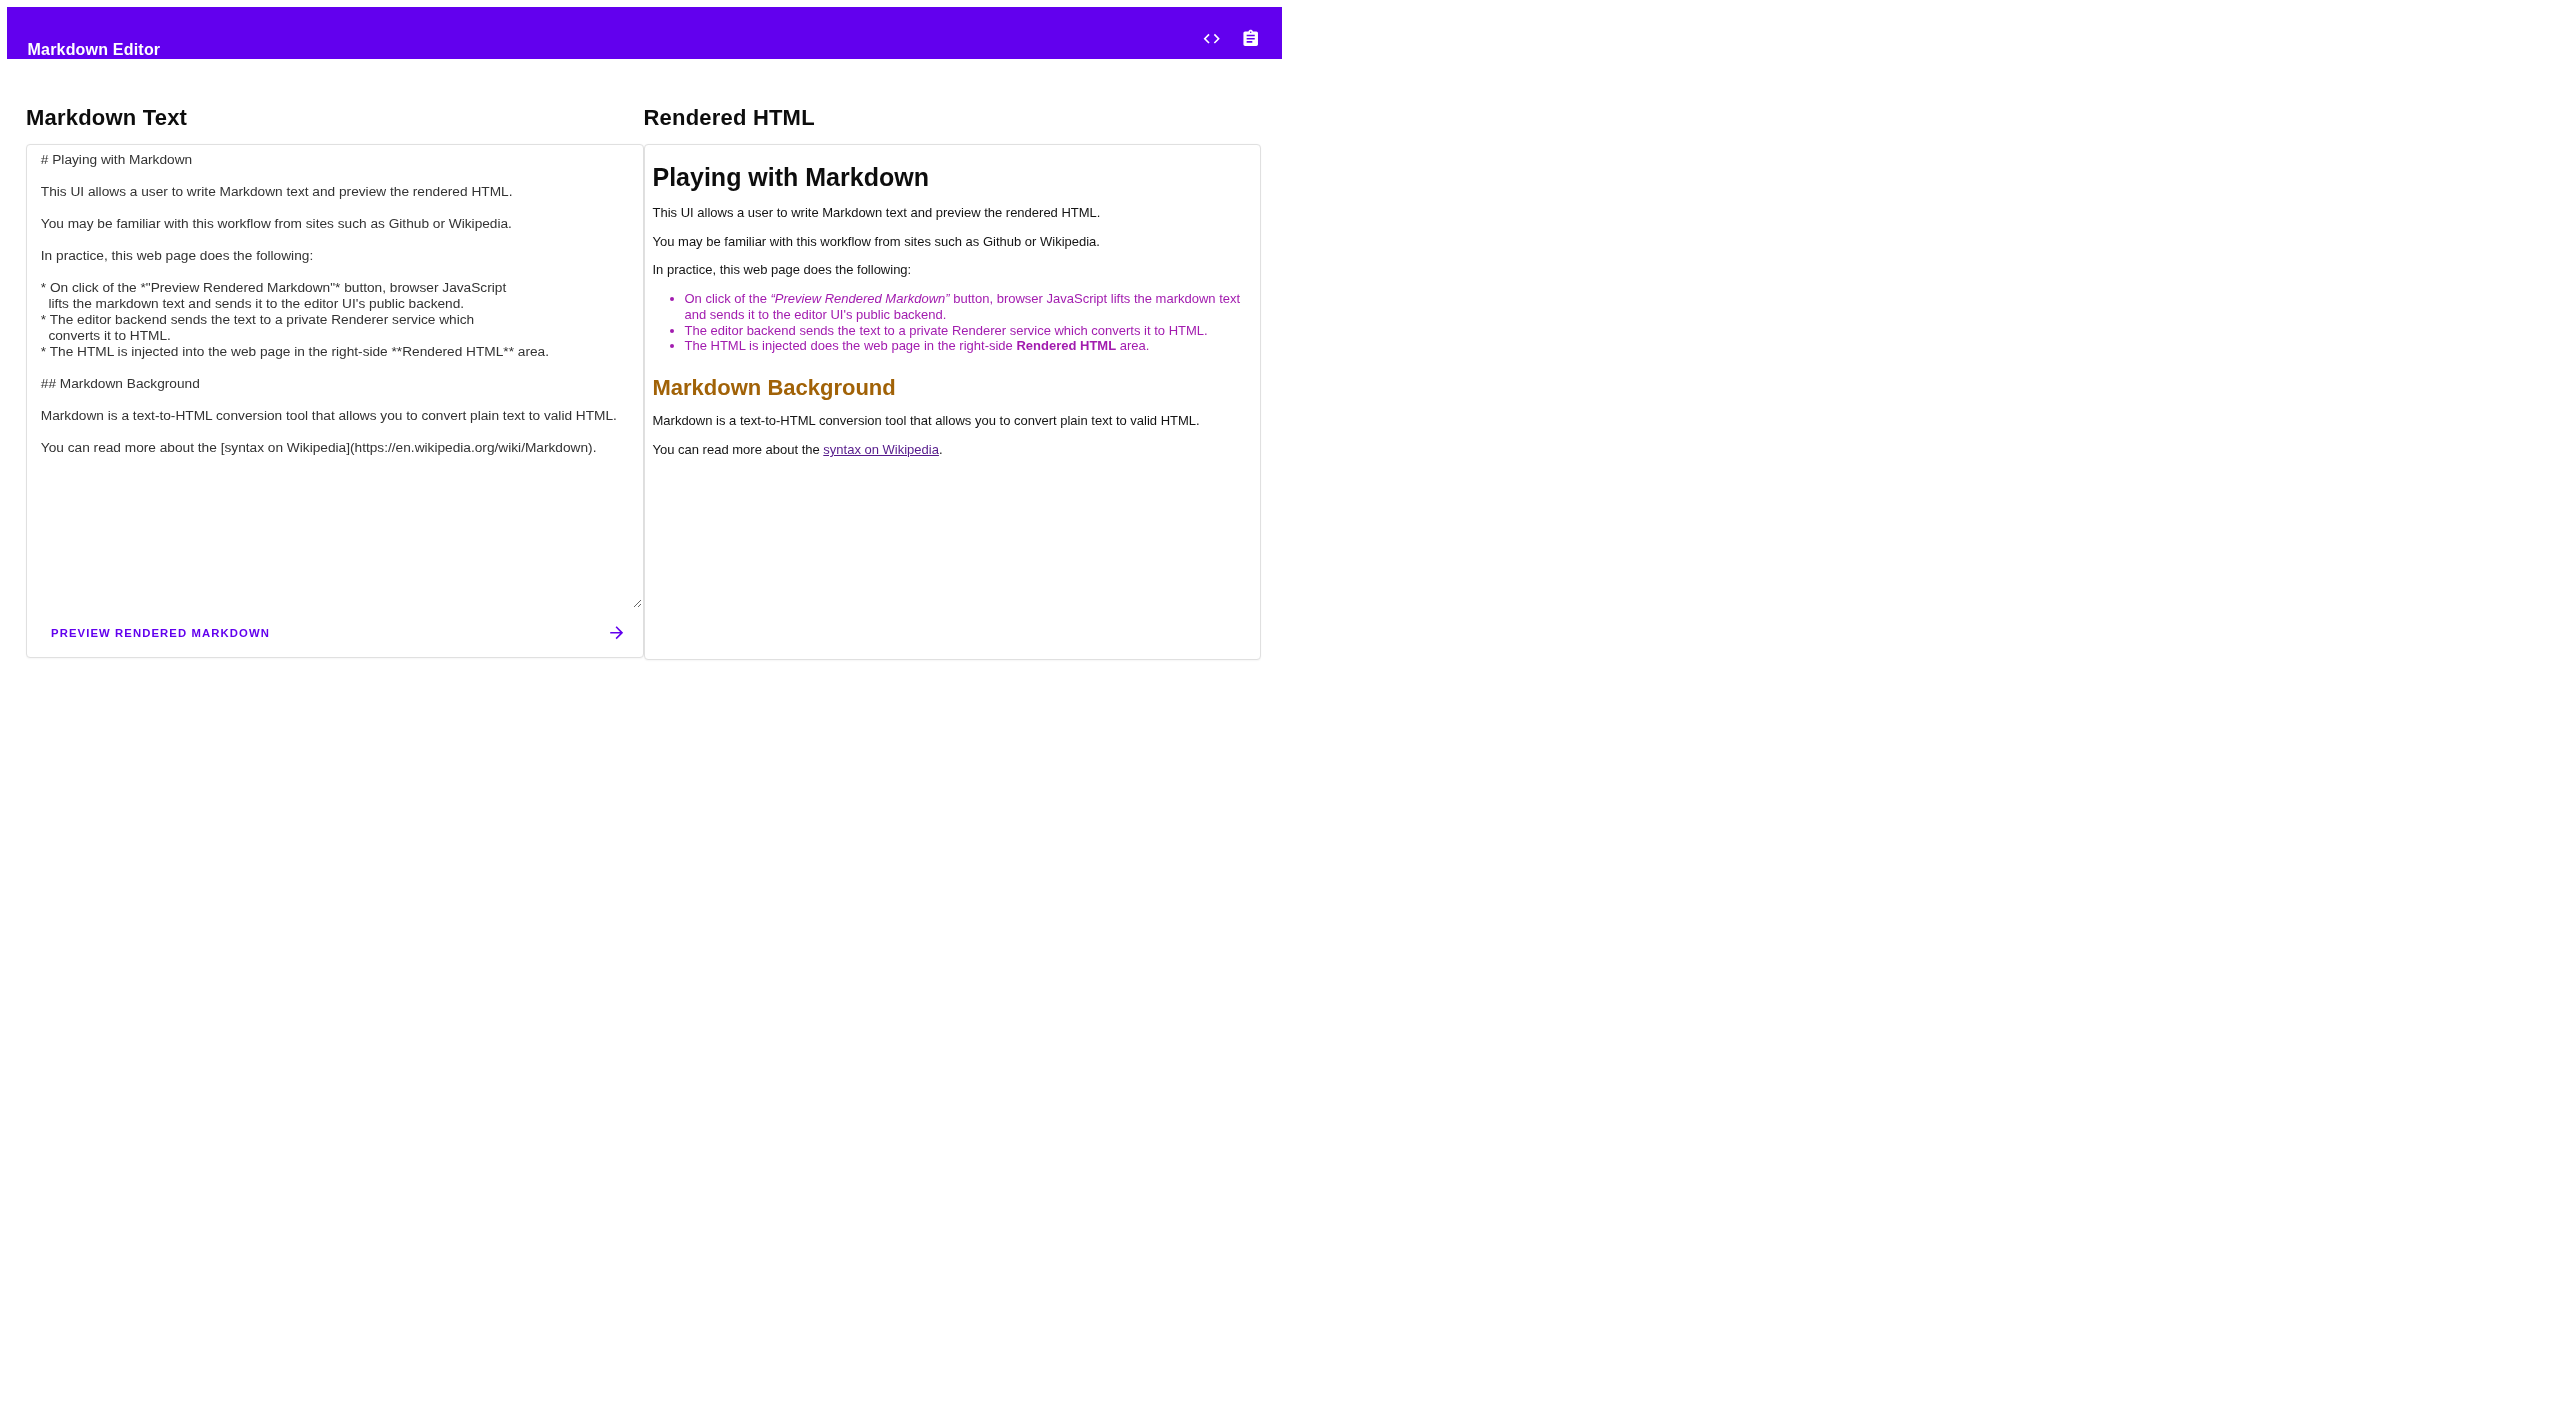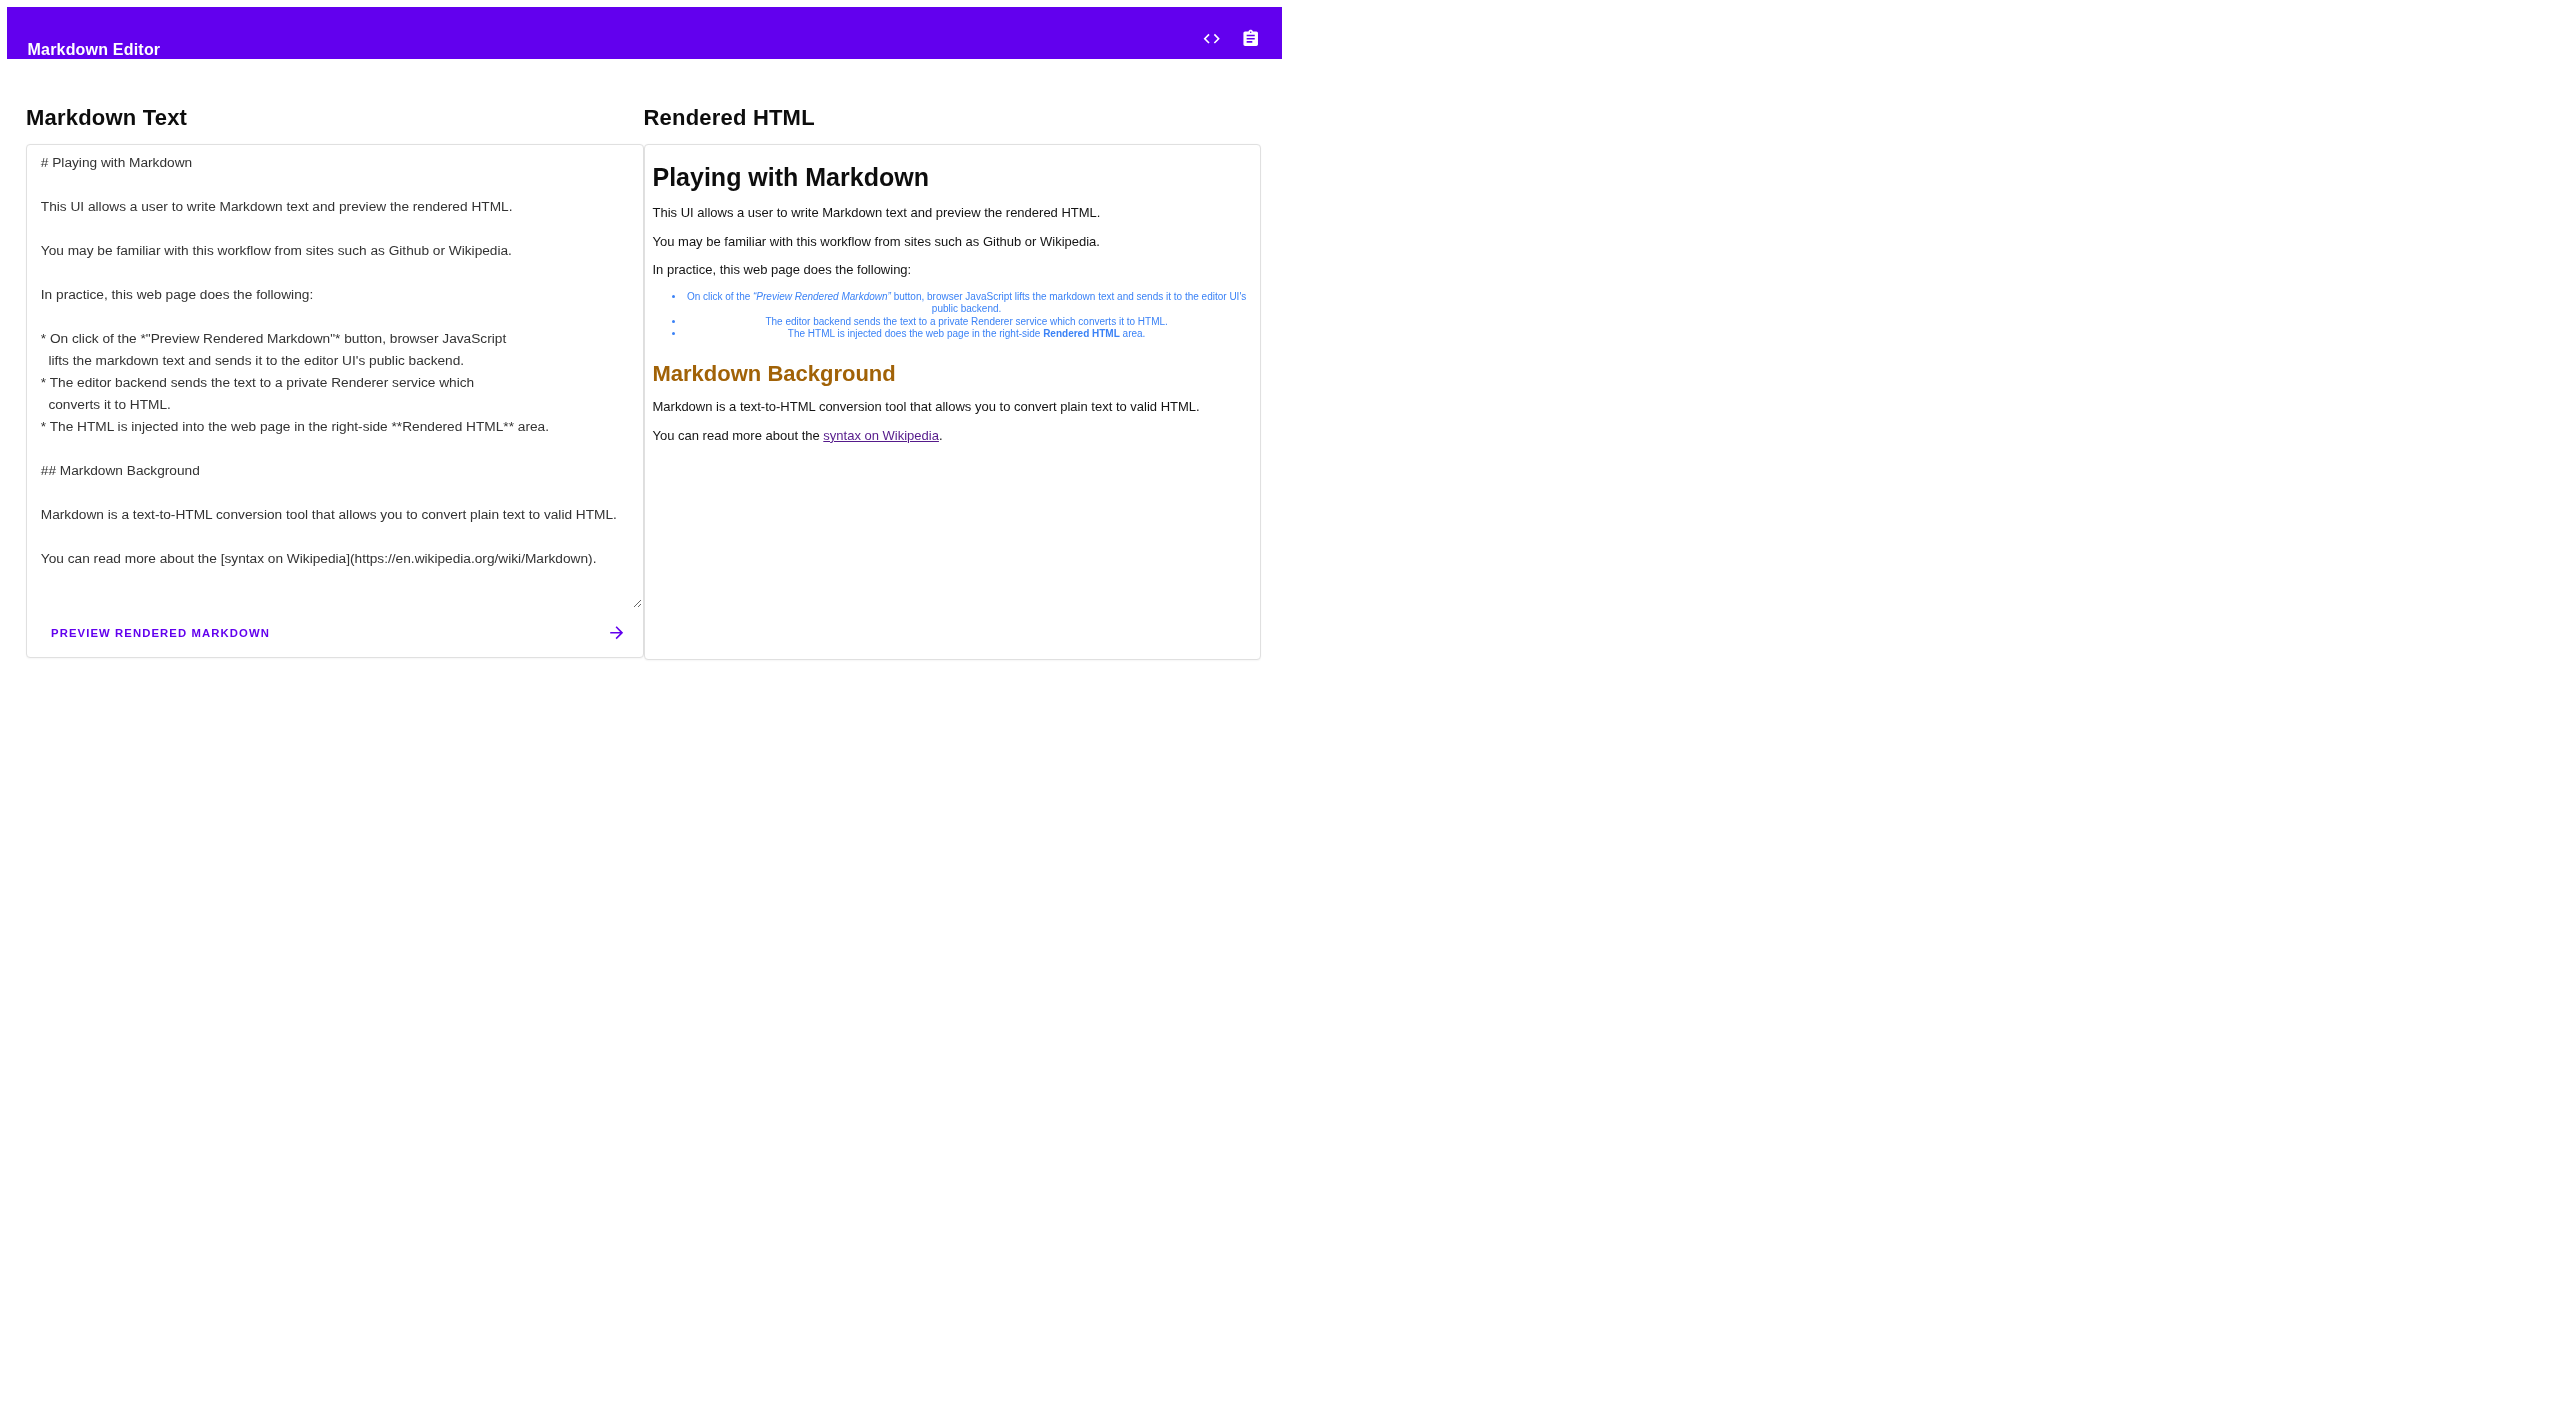--- a/index.html
+++ b/index.html
@@ -37,21 +37,21 @@
   .panel{
     background:#fff;border:0.8px solid #e0e0e0;border-radius:4px;
     box-shadow:0 0.8px 1.6px rgba(0,0,0,0.04);
   }
   
   .panel-left{height:514px;display:flex;flex-direction:column;}
   .md-textarea{
     flex:1;min-height:0;width:calc(100% - 1.6px);margin:0.8px;
     border:none;outline:none;resize:both;background:transparent;
     font-family:"Liberation Sans",sans-serif;
-    font-size:13.7px;line-height:22px;color:#333;
+    font-size:13.7px;line-height:16px;color:#333;
     padding:6.5px 13px;white-space:pre;overflow:auto;
   }
   .btn-row{
     height:48px;flex:none;display:flex;align-items:center;justify-content:space-between;
     width:100%;background:transparent;border:none;cursor:pointer;
     padding:0 16px 0 13px;
   }
   .btn-label{
     color:var(--button-text,#6200EE);font-size:11.3px;font-weight:700;
     letter-spacing:1.1px;text-transform:uppercase;margin-left:11px;
@@ -60,21 +60,21 @@
   
   .panel-right{height:516px;padding:0 11.3px 11.3px 8px;overflow:hidden;}
   .rendered h1{
     font-size:25px;font-weight:700;margin:18px 0 11.3px 0;line-height:1.15;color:#0d0d0d;
   }
   .rendered h2{
     font-size:22px;font-weight:700;margin:21px 0 11.3px 0;line-height:1.15;color:#a16207;
   }
   .rendered p{font-size:13px;line-height:1.22;margin:13px 0;color:#141414;}
   .rendered ul{margin:13px 0;padding-left:32px;}
-  .rendered li{font-size:10px;line-height:1.21;color:#3b82f6;text-align:center;}
+  .rendered li{font-size:13px;line-height:1.21;color:#a21caf;}
   .rendered a{color:var(--link,#551A8B);text-decoration:underline;cursor:pointer;}
 </style>
 </head>
 <body>
 
 <header class="appbar">
   <div class="appbar-title">Markdown Editor</div>
   <button class="icon-btn" title="">
     <span style="display:flex">
       <svg viewBox="0 0 24 24">

